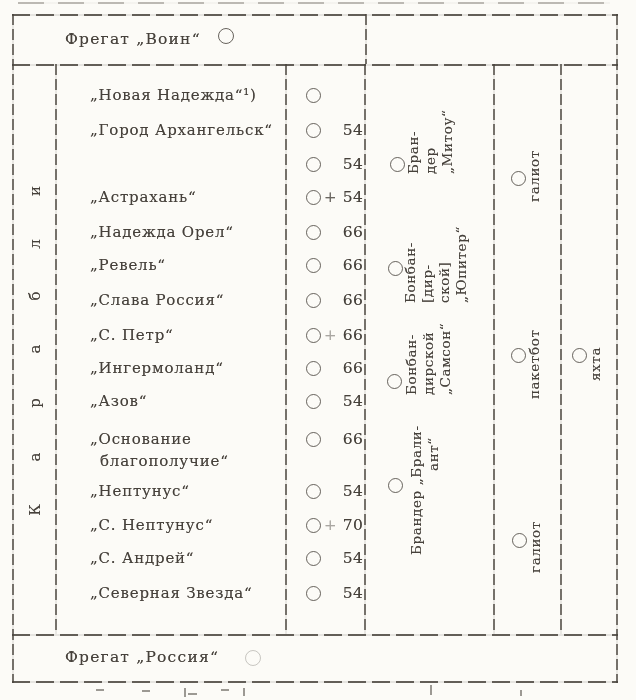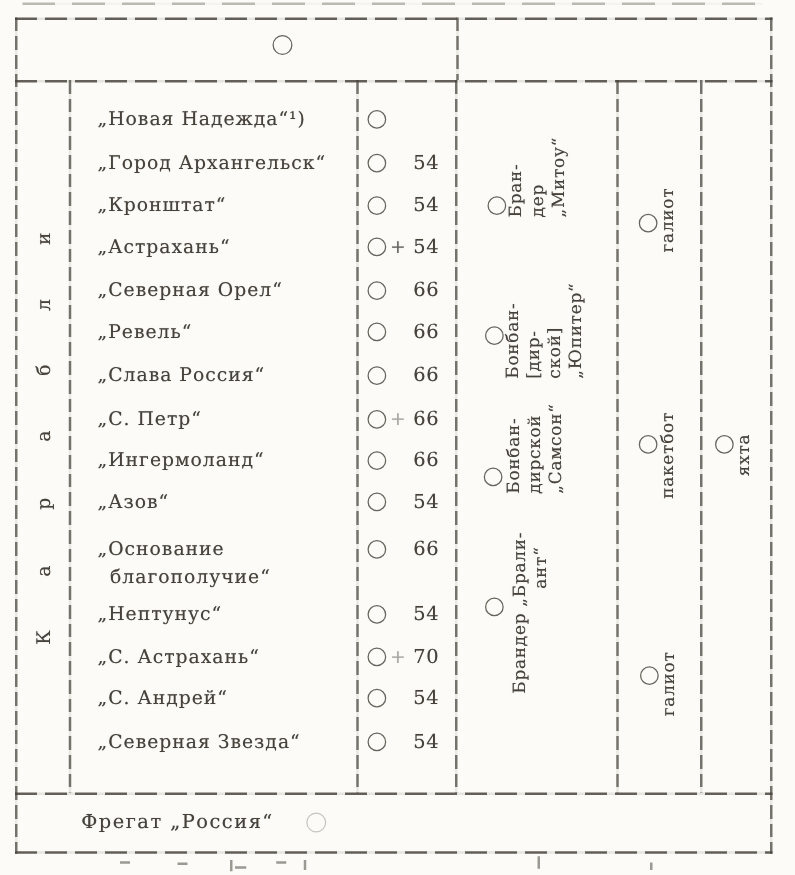--- a/index.html
+++ b/index.html
@@ -9,21 +9,21 @@
     font-family:"DejaVu Serif", serif;
     color:#46413b;
   }
   .page *{position:absolute; box-sizing:border-box;}
   
   .hline{height:2px; background:repeating-linear-gradient(90deg, rgba(72,67,60,.85) 0 18px, rgba(72,67,60,.12) 18px 24px);}
   .vline{width:2px;  background:repeating-linear-gradient(180deg, rgba(72,67,60,.75) 0 11px, rgba(72,67,60,.10) 11px 15px);}
   .hline.faint{background:repeating-linear-gradient(90deg, rgba(110,104,96,.45) 0 26px, rgba(110,104,96,.05) 26px 40px);}
   .txt{white-space:nowrap; text-shadow:0 0 .6px rgba(70,64,58,.55);}
   .header-cell{font-size:15.5px; letter-spacing:1.2px;}
-  .ship-row{left:0; width:510px; height:22px;}
+  .ship-row{left:12px; width:510px; height:22px;}
   .ship-name{left:78px; top:0; font-size:15px; letter-spacing:.8px; white-space:nowrap; text-shadow:0 0 .6px rgba(70,64,58,.5);}
   .circle{width:15px; height:15px; border:1.4px solid rgba(62,57,50,.78); border-radius:50%; background:transparent;}
   .row-circle{left:294px; top:2px;}
   .guns{left:326px; top:0; width:30px; text-align:center; font-size:15.5px; letter-spacing:.5px; text-shadow:0 0 .6px rgba(70,64,58,.5);}
   .cross{left:312px; top:0; font-size:15px; opacity:.8;}
   .cross.faint{opacity:.45;}
   .vletter{left:26px; width:18px; height:18px; font-size:15px; transform:rotate(-90deg); text-align:center; text-shadow:0 0 .6px rgba(70,64,58,.5);}
   .rot-block{
     transform-origin:0 0; transform:rotate(-90deg) translateX(-100%);
     font-size:13.5px; line-height:17px; letter-spacing:.6px;
@@ -46,52 +46,52 @@
   <div class="hline" style="left:12px; top:681px; width:606px;"></div>
   <div class="vline" style="left:12px;  top:14px; height:669px;"></div>
   <div class="vline" style="left:616px; top:14px; height:669px;"></div>
   <div class="vline" style="left:365px; top:14px; height:50px;"></div>
   <div class="vline" style="left:55px;  top:64px; height:570px;"></div>
   <div class="vline" style="left:285px; top:64px; height:570px;"></div>
   <div class="vline" style="left:364px; top:64px; height:570px;"></div>
   <div class="vline" style="left:493px; top:64px; height:570px;"></div>
   <div class="vline" style="left:560px; top:64px; height:570px;"></div>
 
+  <span class="txt header-cell" style="left:65px; top:30px;">Фрегат „Воин“</span>
   <span class="circle" style="left:218px; top:28px; width:16px; height:16px;"></span>
 
   <span class="vletter" style="top:182px;">и</span>
   <span class="vletter" style="top:235px;">л</span>
   <span class="vletter" style="top:287px;">б</span>
   <span class="vletter" style="top:340px;">а</span>
   <span class="vletter" style="top:394px;">р</span>
   <span class="vletter" style="top:448px;">а</span>
   <span class="vletter" style="top:501px;">К</span>
 
   <div class="ship-row" style="top:86px;">
     <span class="txt ship-name">„Новая Надежда“¹)</span>
     <span class="circle row-circle"></span>
   </div>
   <div class="ship-row" style="top:121px;">
     <span class="txt ship-name">„Город Архангельск“</span>
     <span class="circle row-circle"></span>
     <span class="txt guns">54</span>
   </div>
   <div class="ship-row" style="top:155px;">
-    <span class="txt ship-name">„Кронштат“</span>
     <span class="circle row-circle"></span>
     <span class="txt guns">54</span>
   </div>
   <div class="ship-row" style="top:188px;">
     <span class="txt ship-name">„Астрахань“</span>
     <span class="circle row-circle"></span>
     <span class="txt cross">+</span>
     <span class="txt guns">54</span>
   </div>
   <div class="ship-row" style="top:223px;">
-    <span class="txt ship-name">„Северная Орел“</span>
+    <span class="txt ship-name">„Надежда Орел“</span>
     <span class="circle row-circle"></span>
     <span class="txt guns">66</span>
   </div>
   <div class="ship-row" style="top:256px;">
     <span class="txt ship-name">„Ревель“</span>
     <span class="circle row-circle"></span>
     <span class="txt guns">66</span>
   </div>
   <div class="ship-row" style="top:291px;">
     <span class="txt ship-name">„Слава Россия“</span>
@@ -119,21 +119,21 @@
     <span class="txt ship-name" style="left:88px; top:22px;">благополучие“</span>
     <span class="circle row-circle"></span>
     <span class="txt guns">66</span>
   </div>
   <div class="ship-row" style="top:482px;">
     <span class="txt ship-name">„Нептунус“</span>
     <span class="circle row-circle"></span>
     <span class="txt guns">54</span>
   </div>
   <div class="ship-row" style="top:516px;">
-    <span class="txt ship-name">„С. Астрахань“</span>
+    <span class="txt ship-name">„С. Нептунус“</span>
     <span class="circle row-circle"></span>
     <span class="txt cross faint">+</span>
     <span class="txt guns">70</span>
   </div>
   <div class="ship-row" style="top:549px;">
     <span class="txt ship-name">„С. Андрей“</span>
     <span class="circle row-circle"></span>
     <span class="txt guns">54</span>
   </div>
   <div class="ship-row" style="top:584px;">

